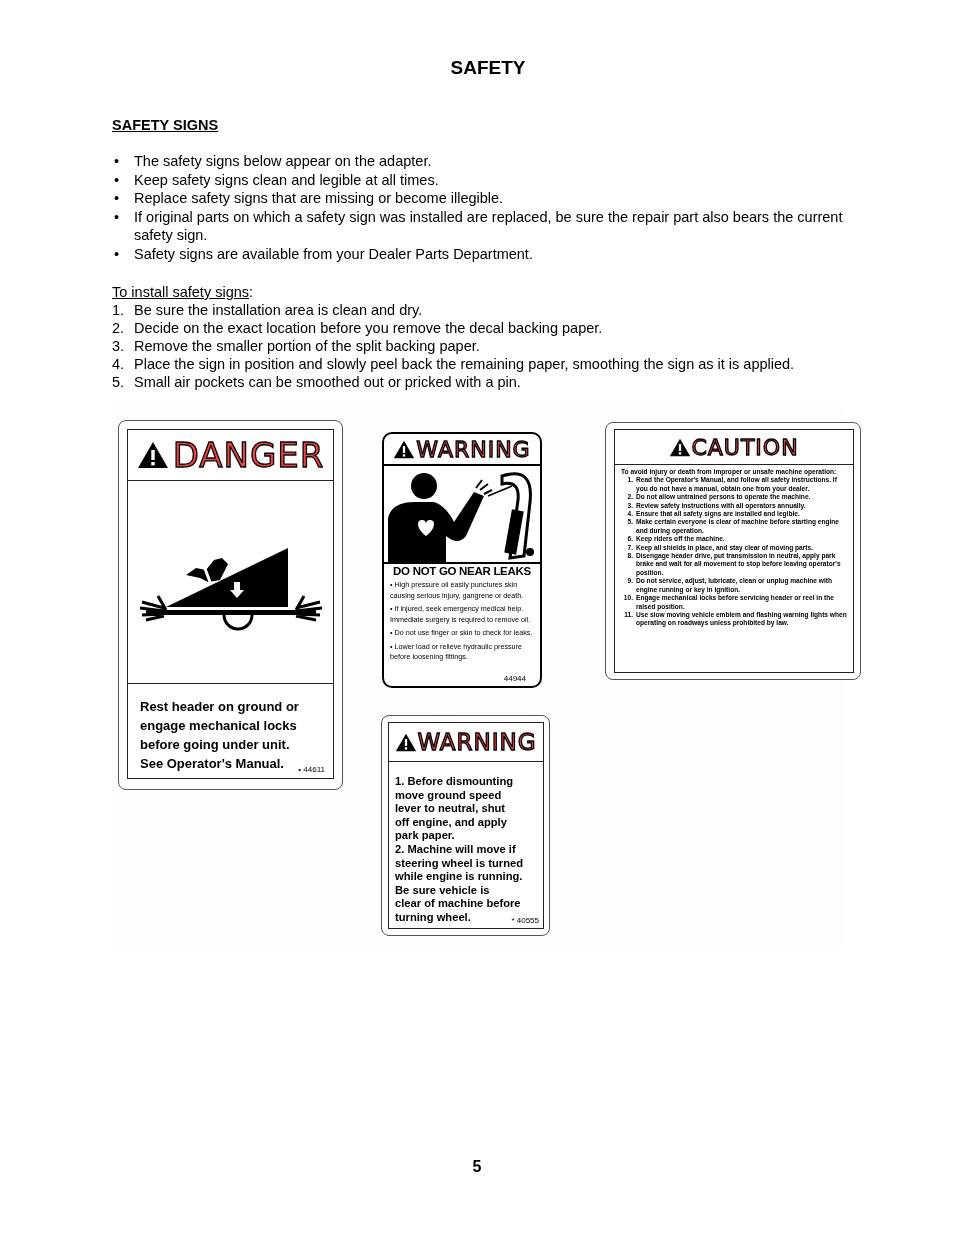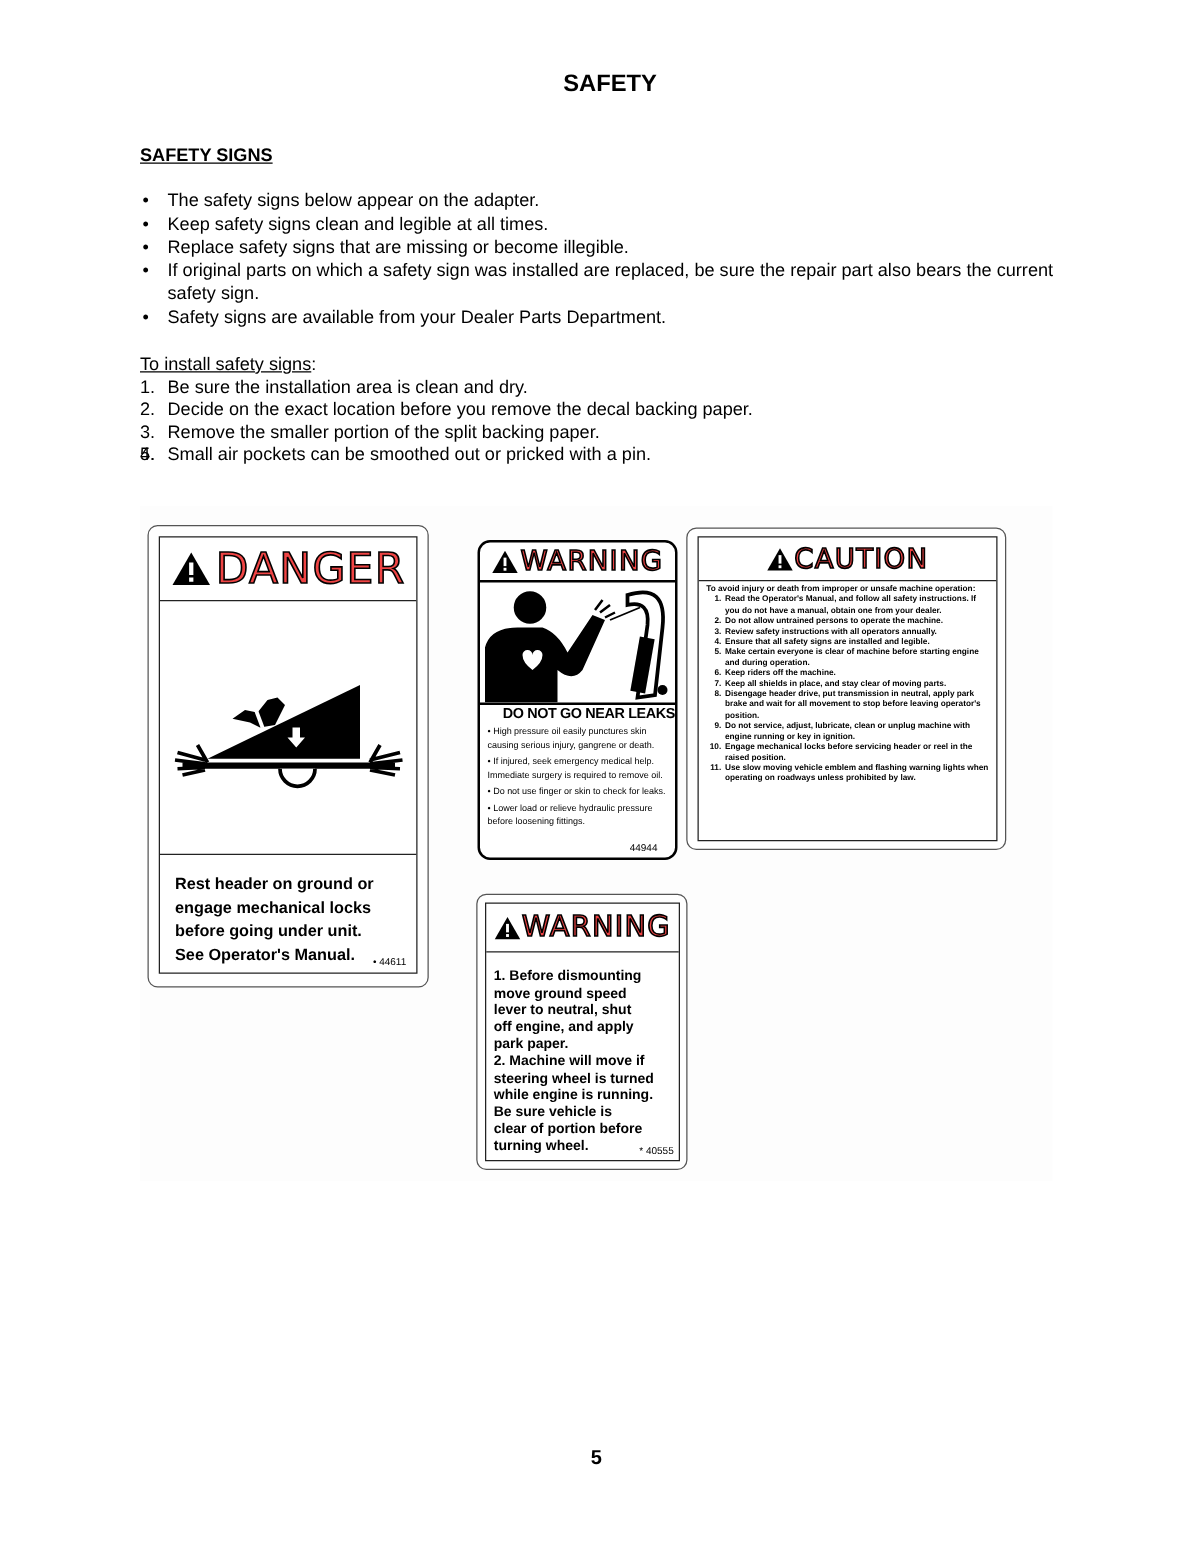--- a/index.html
+++ b/index.html
@@ -37,21 +37,21 @@
   <li><span class="dot">•</span><span>If original parts on which a safety sign was installed are replaced, be sure the repair part also bears the current safety sign.</span></li>
   <li><span class="dot">•</span><span>Safety signs are available from your Dealer Parts Department.</span></li>
 </ul>
 
 <div class="install">
   <div><span class="lead">To install safety signs</span><span>:</span></div>
   <ol>
     <li><span class="num">1.</span><span>Be sure the installation area is clean and dry.</span></li>
     <li><span class="num">2.</span><span>Decide on the exact location before you remove the decal backing paper.</span></li>
     <li><span class="num">3.</span><span>Remove the smaller portion of the split backing paper.</span></li>
-    <li><span class="num">4.</span></li>
+    <li><span class="num">4.</span><span>Place the sign in position and slowly peel back the remaining paper, smoothing the sign as it is applied.</span></li>
     <li><span class="num">5.</span><span>Small air pockets can be smoothed out or pricked with a pin.</span></li>
   </ol>
 </div>
 
 <div class="sign-area"></div>
 
 <div class="sign" style="left:118px; top:420px; width:223px; height:368px;">
   <div class="inner" style="left:8px; top:8px; right:8px; bottom:10px;">
     <div class="hdr" style="height:50px;">
       <svg class="tri" width="32" height="28" viewBox="0 0 32 28">
@@ -95,31 +95,31 @@
     <circle cx="40" cy="20" r="13" fill="#000"></circle>
     <path d="M4,96 L4,52 Q8,36 30,36 L50,36 Q62,40 70,56 L90,26 L100,30 L82,70 Q74,80 62,70 L62,96 Z" fill="#000"></path>
     <path d="M34,58 a4,4 0 0 1 8,0 a4,4 0 0 1 8,0 q0,6 -8,12 q-8,-6 -8,-12z" fill="#fff"></path>
     <path d="M92,22 L98,14 M96,24 L104,18 M100,28 L108,24" stroke="#000" stroke-width="2"></path>
     <path d="M104,30 L128,20" stroke="#000" stroke-width="1.5"></path>
     <path d="M118,10 Q150,0 146,36 L140,90 L126,92 L134,34 Q136,14 118,18 Z" fill="none" stroke="#000" stroke-width="3"></path>
     <rect x="124" y="44" width="12" height="44" fill="#000" transform="rotate(10 130 66)"></rect>
     <circle cx="146" cy="86" r="4" fill="#000"></circle>
   </svg>
   <div style="position:absolute; left:0; right:0; top:128px; border-top:2px solid #000;"></div>
-  <div class="bold-txt" style="position:absolute; left:0; right:0; top:131px; text-align:right; font-size:11.5px; letter-spacing:-0.3px;">DO NOT GO NEAR LEAKS</div>
+  <div class="bold-txt" style="position:absolute; left:0; right:0; top:131px; text-align:center; font-size:11.5px; letter-spacing:-0.3px;">DO NOT GO NEAR LEAKS</div>
   <div style="position:absolute; left:6px; right:6px; top:146px; font-size:7.2px; line-height:10.5px; font-family:'Liberation Sans Narrow','Liberation Sans',sans-serif;">
     <div style="margin-bottom:3px;">• <span>High pressure oil easily punctures skin causing serious injury, gangrene or death.</span></div>
     <div style="margin-bottom:3px;">• <span>If injured, seek emergency medical help. Immediate surgery is required to remove oil.</span></div>
     <div style="margin-bottom:3px;">• <span>Do not use finger or skin to check for leaks.</span></div>
     <div>• <span>Lower load or relieve hydraulic pressure before loosening fittings.</span></div>
   </div>
   <div class="partno" style="right:14px; bottom:3px; font-size:8px;">44944</div>
 </div>
 
-<div class="sign" style="left:549px; top:422px; width:254px; height:256px;">
+<div class="sign" style="left:605px; top:422px; width:254px; height:256px;">
   <div class="inner" style="left:8px; top:6px; right:6px; bottom:6px;">
     <div class="hdr" style="height:34px;">
       <svg class="tri" width="22" height="19" viewBox="0 0 32 28">
           <polygon points="16,1 31,27 1,27" fill="#000"></polygon>
           <rect x="14.3" y="9" width="3.4" height="10" fill="#fff"></rect>
           <rect x="14.3" y="21" width="3.4" height="3.4" fill="#fff"></rect>
         </svg>
       <span class="word" style="font-size:22px;">CAUTION</span>
     </div>
     <div class="bold-txt" style="position:absolute; left:6px; right:6px; top:38px; font-size:6.6px; line-height:8.4px;">
@@ -185,20 +185,20 @@
     <div class="bold-txt" style="position:absolute; left:6px; top:52px; font-size:11.2px; line-height:13.6px;">
       <div>1. Before dismounting</div>
       <div>move ground speed</div>
       <div>lever to neutral, shut</div>
       <div>off engine, and apply</div>
       <div>park paper.</div>
       <div>2. Machine will move if</div>
       <div>steering wheel is turned</div>
       <div>while engine is running.</div>
       <div>Be sure vehicle is</div>
-      <div>clear of portion before</div>
+      <div>clear of machine before</div>
       <div>turning wheel.</div>
     </div>
     <div class="partno" style="right:4px; bottom:3px;">* 40555</div>
   </div>
 </div>
 
 <div class="page-number">5</div>
 
 </body></html>

